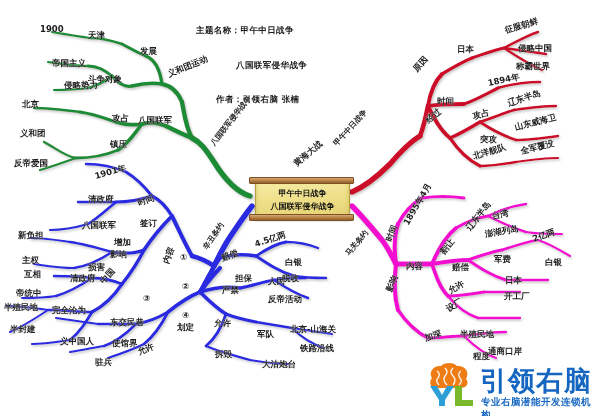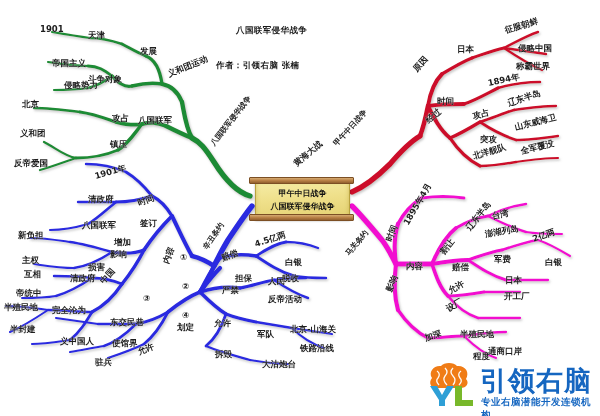--- a/index.html
+++ b/index.html
@@ -230,20 +230,21 @@
 
       <path d="M396,264 C394,280 394,296 398,310" stroke-width="4.2"></path>
       <path d="M398,310 C406,322 416,332 428,338" stroke-width="3.4"></path>
       <path d="M428,338 C440,338 452,336 464,336" stroke-width="2.8"></path>
       <path d="M464,336 C478,334 492,332 506,332" stroke-width="2.3"></path>
       <path d="M464,336 C474,346 484,354 496,358" stroke-width="2.3"></path>
     </g>
   </svg>
 
   <div class="header">
+    <div>主题名称：甲午中日战争</div>
     <div class="l2">八国联军侵华战争</div>
     <div class="l3">作者：引领右脑 张楠</div>
   </div>
 
   <div class="center-node">
     <div class="scroll-body">
       <div class="title">甲午中日战争</div>
       <div class="title">八国联军侵华战争</div>
     </div>
     <div class="scroll-rod rod-top"></div>
@@ -257,21 +258,21 @@
       <div class="lbl" style="left: 22px; top: 100px;">北京</div>
       <div class="lbl" style="left: 110px; top: 140px;">镇压</div>
       <div class="lbl" style="left: 20px; top: 129px;">义和团</div>
       <div class="lbl" style="left: 14px; top: 159px;">反帝爱国</div>
       <div class="lbl" style="left: 88px; top: 75px;">斗争对象</div>
       <div class="lbl" style="left: 168px; top: 70px; transform: rotate(-22deg);">义和团运动</div>
       <div class="lbl" style="left: 52px; top: 59px;">帝国主义</div>
       <div class="lbl" style="left: 58px; top: 81px; margin-left: 6px;">侵略势力</div>
       <div class="lbl" style="left: 140px; top: 47px;">发展</div>
       <div class="lbl" style="left: 88px; top: 31px;">天津</div>
-      <div class="lbl" style="left: 40px; top: 25px;">1901</div>
+      <div class="lbl" style="left: 40px; top: 25px;">1900</div>
       <div class="lbl sm" style="left: 205px; top: 244px; transform: rotate(-56deg);">辛丑条约</div>
       <div class="lbl" style="left: 138px; top: 199px; transform: rotate(-20deg);">时间</div>
       <div class="lbl" style="left: 95px; top: 172px; transform: rotate(-16deg);">1901年</div>
       <div class="lbl" style="left: 140px; top: 219px;">签订</div>
       <div class="lbl" style="left: 88px; top: 195px;">清政府</div>
       <div class="lbl" style="left: 82px; top: 221px;">八国联军</div>
       <div class="lbl" style="left: 110px; top: 250px;">影响</div>
       <div class="lbl" style="left: 70px; top: 238px; padding-left: 44px;">增加</div>
       <div class="lbl" style="left: 18px; top: 231px;">新负担</div>
       <div class="lbl" style="left: 68px; top: 263px; padding-left: 20px;">损害</div>

